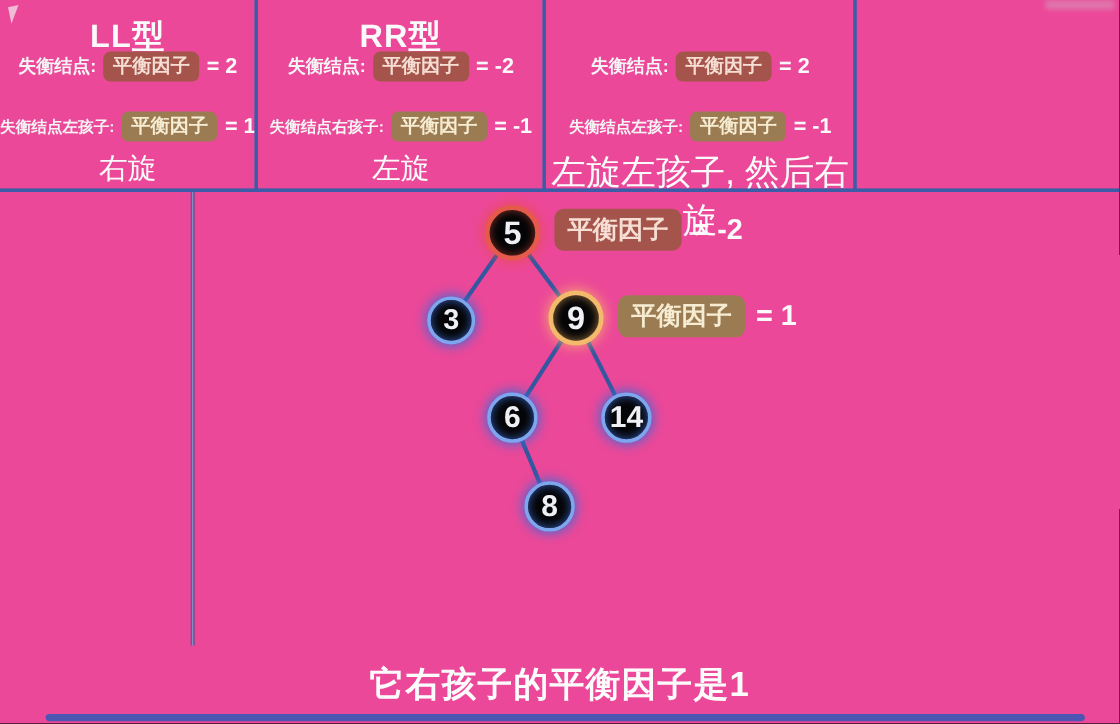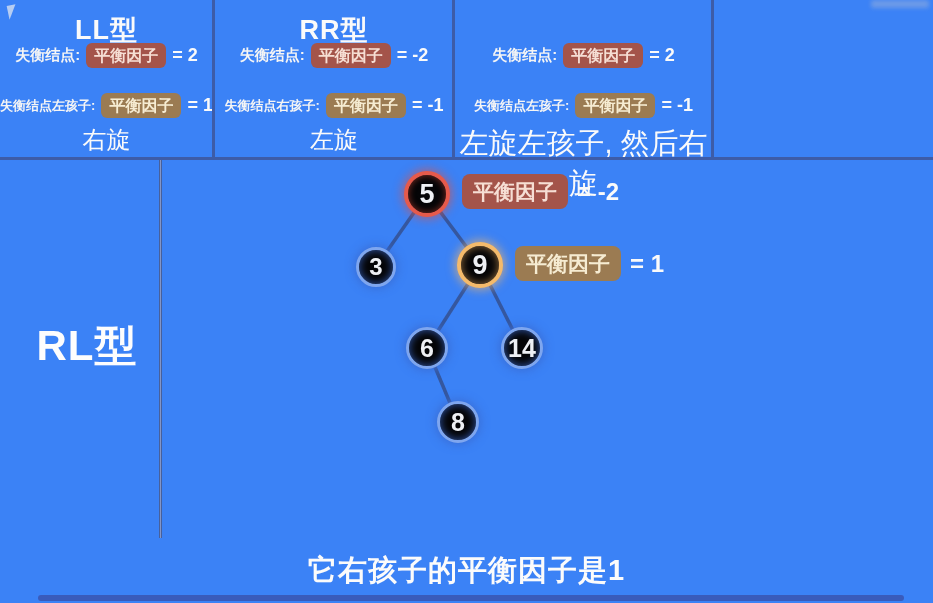--- a/index.html
+++ b/index.html
@@ -1,20 +1,20 @@
 <!DOCTYPE html>
 <html><head>
 <meta charset="utf-8">
 <style>
   * { margin:0; padding:0; box-sizing:border-box; }
   html,body { background:#000; }
   body { font-family:"Liberation Sans","DejaVu Sans",sans-serif; }
   .stage {
     position:relative; width:933px; height:603px;
-    background:#3b82f6; overflow:hidden; color:#f2f2f2;
+    background:#ec4899; overflow:hidden; color:#f2f2f2;
   }
 
   
   .vdivider { position:absolute; top:0; width:3px; height:158px; background:#3d5ca8; }
   .hdivider { position:absolute; top:157px; left:0; width:933px; height:3px; background:#3d5ca8; }
   .side-divider { position:absolute; left:159px; top:160px; width:3px; height:378px;
     background:linear-gradient(90deg,#2a4584,#8296c9,#2a4584); }
 
   
   .col { position:absolute; top:0; height:158px; }
@@ -122,21 +122,20 @@
       <div class="col-action">左旋左孩子, 然后右旋</div>
     </div>
 
     <div class="vdivider" style="left:212px;"></div>
     <div class="vdivider" style="left:452px;"></div>
     <div class="vdivider" style="left:711px;"></div>
     <div class="hdivider"></div>
   </div>
 
   <div class="side-divider"></div>
-  <div class="side-label">RL型</div>
 
   <div>
     <svg class="tree-svg" width="933" height="603">
       <line x1="427" y1="194" x2="376" y2="267"></line>
       <line x1="427" y1="194" x2="480" y2="265"></line>
       <line x1="480" y1="265" x2="427" y2="348"></line>
       <line x1="480" y1="265" x2="522" y2="348"></line>
       <line x1="427" y1="348" x2="458" y2="422"></line>
     </svg>
 

